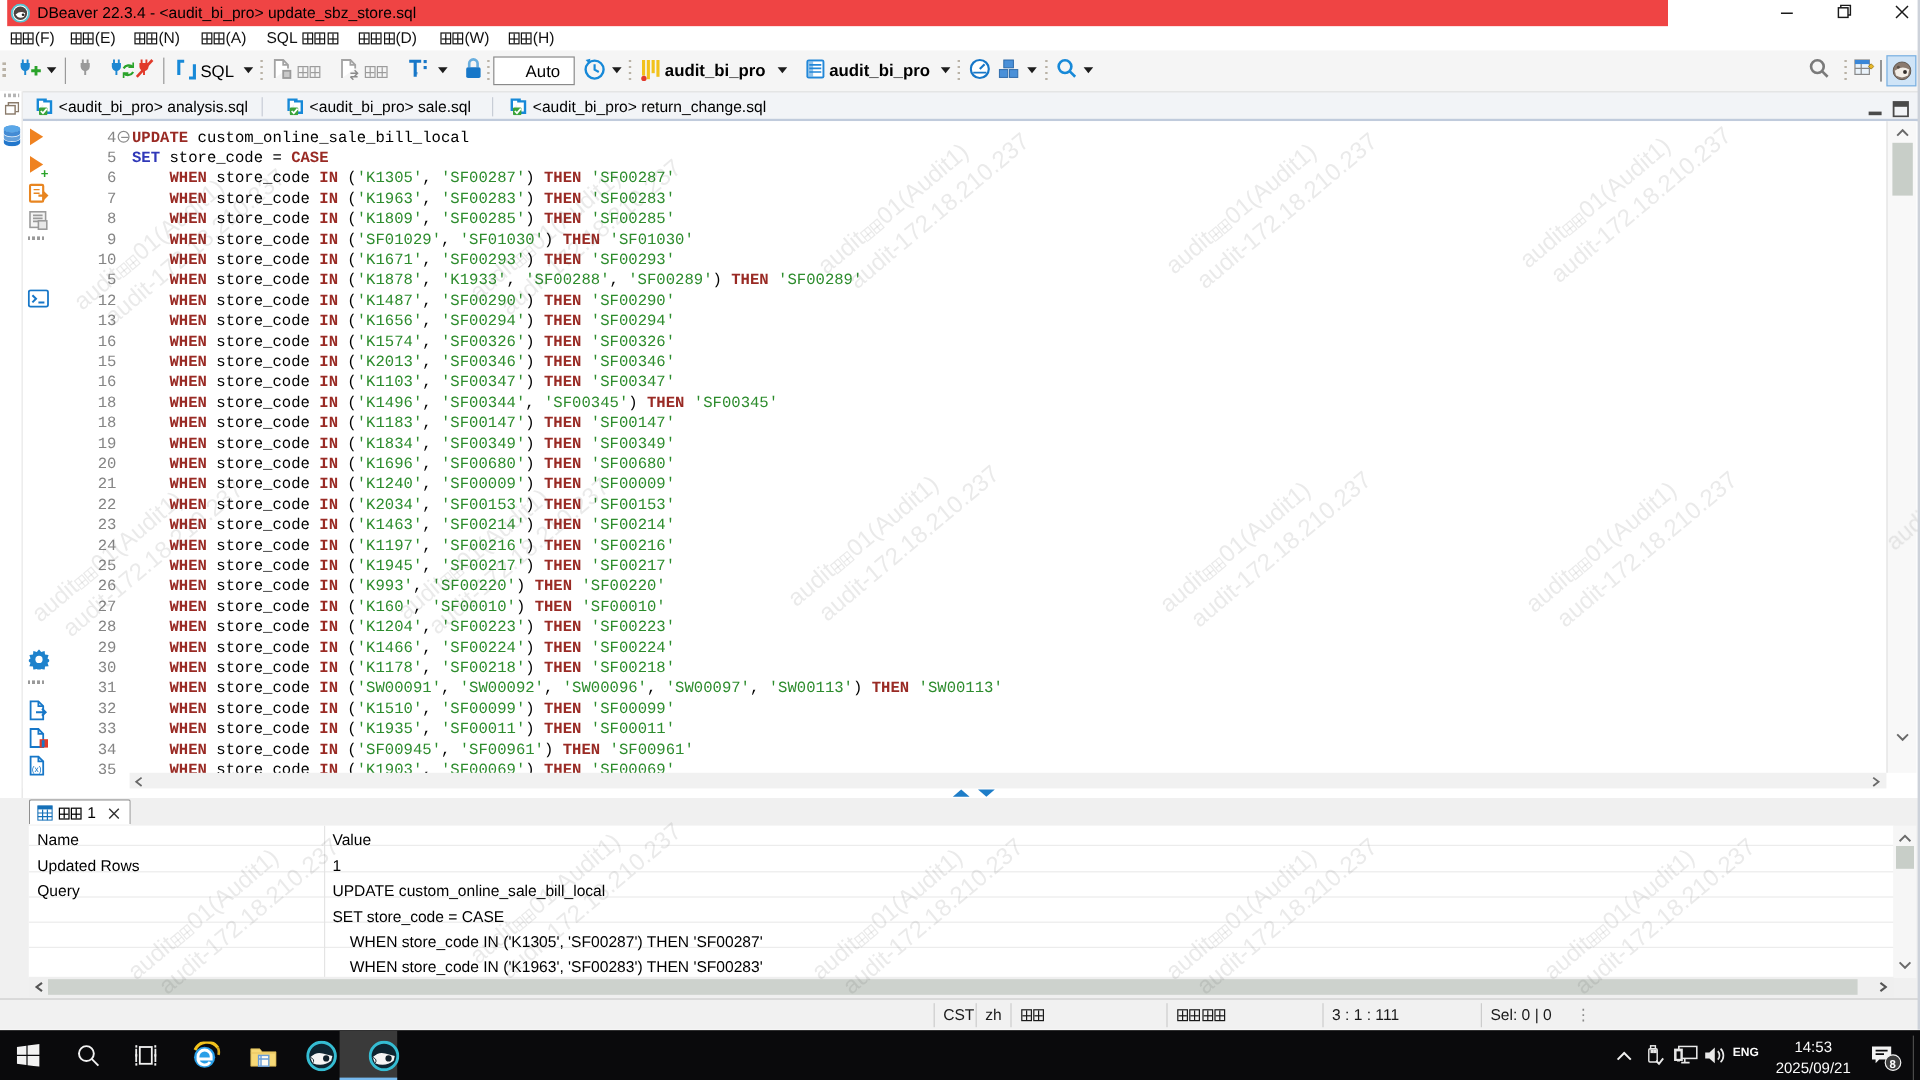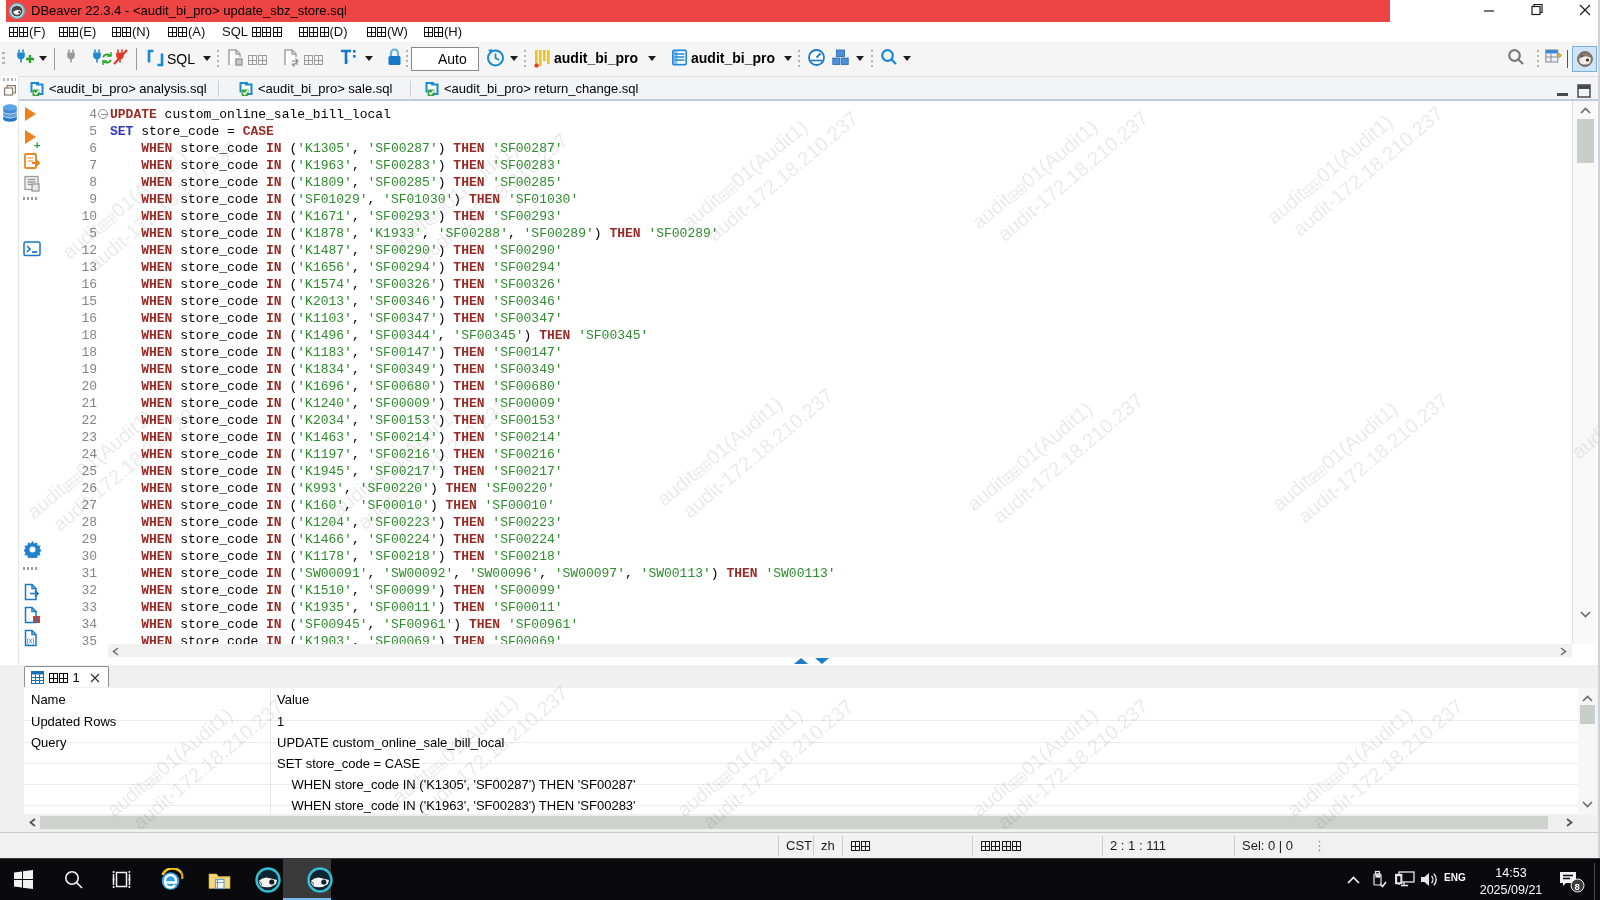--- a/index.html
+++ b/index.html
@@ -41,21 +41,21 @@
 #fold:before{content:"";position:absolute;left:2px;top:4px;width:6px;height:1px;background:#8c8c8c}
 
 #vsb{position:absolute;left:1572px;top:101px;width:25px;height:543px;background:#f8f8f8;border-left:1px solid #e2e2e2}
 #hsb{position:absolute;left:108px;top:644px;width:1464px;height:13px;background:#f1f1f1}
 .sbthumb{background:#c8cec8;position:absolute}
 .sasharr{position:absolute;width:0;height:0}
 
 #stats{position:absolute;left:0;top:665px;width:1600px;height:167px;background:#f0f0f0}
 #stab{position:absolute;left:24px;top:1px;width:85px;height:21px;background:#fff;border:1px solid #8f8f8f;border-bottom:none;border-radius:2px 2px 0 0;font-size:13px}
 #stbl{position:absolute;left:24px;top:23px;width:1554px;height:127px;background:#fff;font-size:13px;color:#000;overflow:hidden}
-.row{position:absolute;left:0;width:1554px;height:33px;border-bottom:1px solid #ececec}
+.row{position:absolute;left:0;width:1554px;height:17px;border-bottom:1px solid #ececec}
 .cName{position:absolute;left:7px;top:4px}
 .cVal{position:absolute;left:253px;top:4px;white-space:pre}
 #colline{position:absolute;left:246px;top:0;width:1px;height:127px;background:#e4e4e4}
 #svs{position:absolute;left:1578px;top:23px;width:19px;height:127px;background:#f6f6f6}
 #shs{position:absolute;left:24px;top:149px;width:1554px;height:17px;background:#efefef}
 
 #sbar{position:absolute;left:0;top:832px;width:1600px;height:26px;background:#f1f1f1;border-top:1px solid #c9c9c9;font-size:13px;color:#1a1a1a}
 #sbar .cell{position:absolute;top:5px}
 #sbar .sep{position:absolute;top:3px;width:1px;height:20px;background:#cccccc}
 
@@ -526,21 +526,21 @@
 <div id="sbar">
  <div class="sep" style="left:778px"></div>
       <span class="cell" style="left:786px">CST</span>
  <div class="sep" style="left:813px"></div>
       <span class="cell" style="left:821px">zh</span>
  <div class="sep" style="left:842px"></div>
       <span class="cell" style="left:850px"><s class="cj"></s><s class="cj"></s></span>
  <div class="sep" style="left:972px"></div>
       <span class="cell" style="left:980px"><s class="cj"></s><s class="cj"></s><s class="cj"></s><s class="cj"></s></span>
  <div class="sep" style="left:1102px"></div>
-      <span class="cell" style="left:1110px">2 : 1 : 111</span>
+      <span class="cell" style="left:1110px">3 : 1 : 111</span>
  <div class="sep" style="left:1234px"></div>
       <span class="cell" style="left:1242px">Sel: 0 | 0</span>
  <span class="cell" style="left:1313px;color:#8a8a8a">⋮</span>
 </div>
 </div>
 
 <div id="task">
  <svg class="abs" style="left:14px;top:11px" width="19" height="19" viewBox="0 0 19 19" fill="#f2f2f2">
       <path d="M0 2.6 L8 1.5 V9 H0 Z M9 1.3 L19 0 V9 H9 Z M0 10 H8 V17.5 L0 16.4 Z M9 10 H19 V19 L9 17.7 Z"></path>
     </svg>

